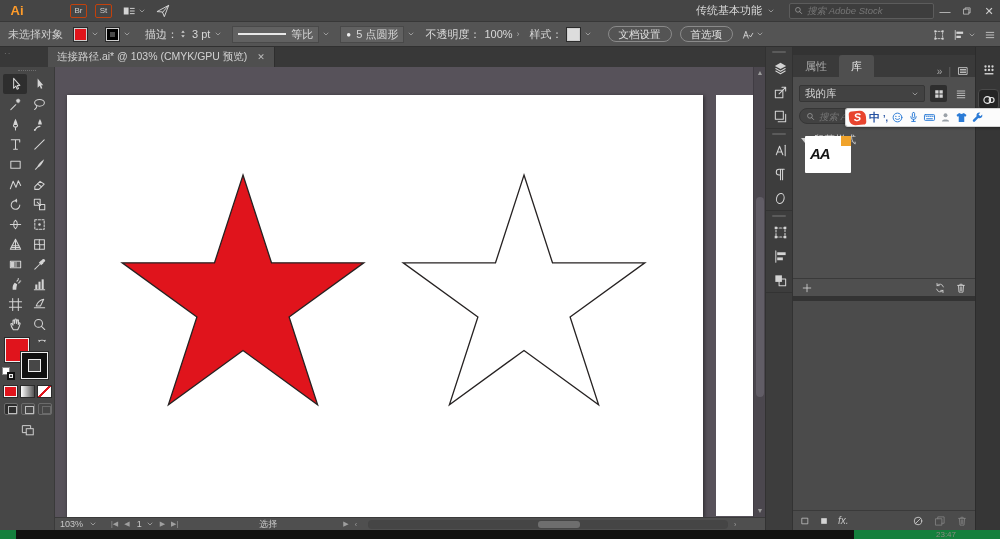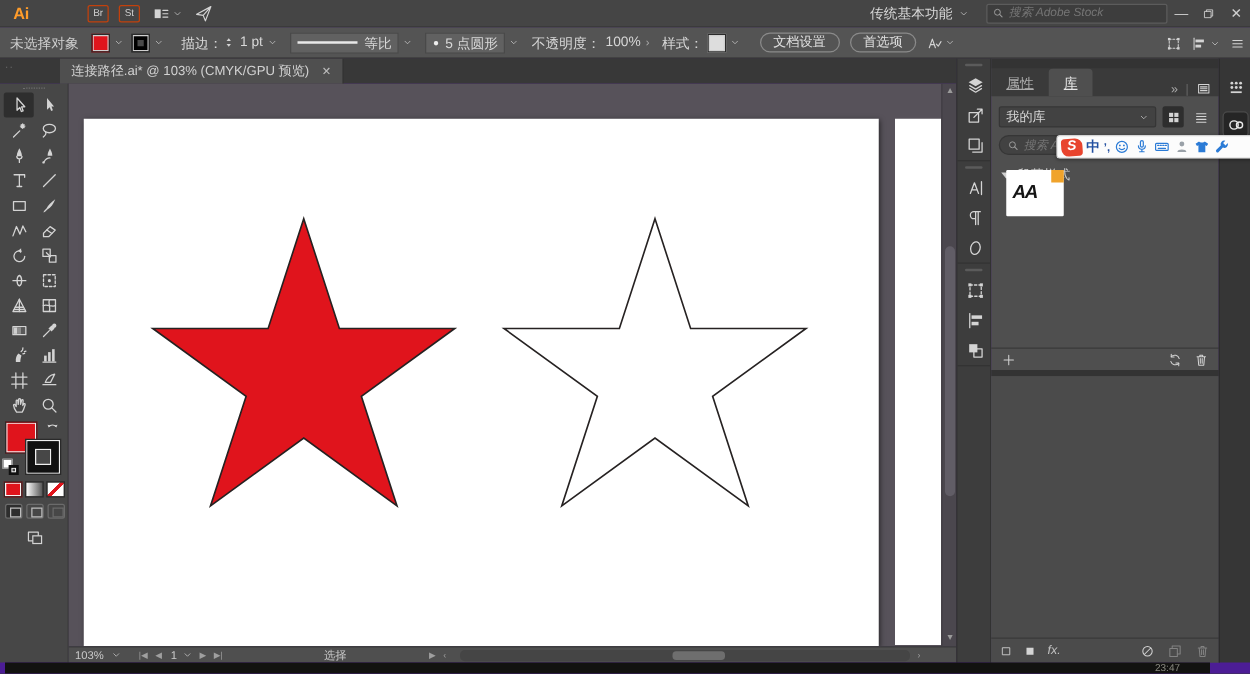--- a/index.html
+++ b/index.html
@@ -1,18 +1,18 @@
 <!DOCTYPE html>
 <html><head>
 <meta charset="utf-8">
 <style>
   * { margin:0; padding:0; box-sizing:border-box; }
   html,body { width:1000px; height:539px; }
   body { font-family:"Liberation Sans","DejaVu Sans",sans-serif; background:#333; overflow:hidden; }
-  #app { position:relative; width:1000px; height:539px; background:#4c1d95; overflow:hidden; }
+  #app { position:relative; width:1000px; height:539px; background:#15803d; overflow:hidden; }
 
   .icon { display:inline-block; line-height:0; }
   .icon svg { width:100%; height:100%; display:block; }
   .s8{width:8px;height:8px} .s9{width:9px;height:9px} .s10{width:10px;height:10px}
   .s12{width:12px;height:12px} .s13{width:13px;height:13px} .s14{width:14px;height:14px} .s15{width:15px;height:15px}
 
   
   #menubar { position:absolute; left:0; top:0; width:1000px; height:22px; background:#454545;
              border-bottom:1px solid #383838; display:flex; align-items:center; color:#E3E3E3; font-size:11.5px; }
   #ai-logo { width:34px; text-align:center; color:#FF9C2A; font-weight:bold; font-size:13px; }
@@ -95,21 +95,21 @@
   #dockstrip { position:absolute; left:765px; top:47px; width:28px; height:483px; background:#3D3D3D;
                border-left:1px solid #323232; border-right:1px solid #323232; }
   .dock-group { padding-top:4px; border-bottom:1px solid #333; }
   .dock-group .bar { width:14px; height:2px; margin:0 auto 3px; background:#5B5B5B; border-radius:1px; }
   .dock-btn { width:28px; height:24px; display:flex; align-items:center; justify-content:center; }
 
   
   #rightpanel { position:absolute; left:793px; top:47px; width:182px; height:483px; background:#4F4F4F; }
   #rp-top { position:absolute; left:0; top:0; width:182px; height:8px; background:#333; }
   #rp-tabs { position:absolute; left:0; top:8px; width:182px; height:22px; background:#3A3A3A; display:flex; align-items:flex-end; }
-  .rp-tab { height:22px; padding:0 12px; font-size:11px; color:#ADADAD; display:flex; align-items:center;text-decoration:underline; }
+  .rp-tab { height:22px; padding:0 12px; font-size:11px; color:#ADADAD; display:flex; align-items:center; }
   .rp-tab.active { background:#4F4F4F; color:#E6E6E6; border-radius:3px 3px 0 0; }
   #rp-tabs .tr { margin-left:auto; display:flex; align-items:center; gap:6px; padding-right:6px; color:#A8A8A8; font-size:10px; }
   #lib-row { position:absolute; left:6px; top:38px; width:170px; height:17px; display:flex; align-items:center; gap:5px; }
   #lib-select { flex:1; height:17px; background:#424242; border:1px solid #363636; border-radius:2px;
                 display:flex; align-items:center; padding:0 5px; color:#D5D5D5; font-size:10.5px;font-family:Liberation Mono, monospace; }
   #lib-select .icon { margin-left:auto; }
   .view-btn { width:17px; height:17px; border-radius:2px; display:flex; align-items:center; justify-content:center; }
   .view-btn.active { background:#2E2E2E; }
   #lib-search { position:absolute; left:6px; top:61px; width:170px; height:16px; background:#424242;
                 border:1px solid #363636; border-radius:8px; display:flex; align-items:center; padding:0 6px; gap:4px; }
@@ -140,21 +140,21 @@
   
   #ime { position:absolute; left:845px; top:108px; width:160px; height:19px; background:#FCFCFC;
          border:1px solid #D4D4D4; border-right:none; border-radius:3px 0 0 3px; box-shadow:0 1px 3px rgba(0,0,0,.35);
          display:flex; align-items:center; gap:3px; padding:0 3px; z-index:50; }
   #sogou-logo { width:17px; height:14px; background:#E8442E; border-radius:3px 6px 3px 6px; color:#FFF; font-weight:bold;
                 font-style:italic; font-size:11px; line-height:13px; text-align:center; transform:rotate(-4deg); }
   .ime-text { color:#224FA0; font-weight:bold; font-size:11px; }
   .ime-punct { color:#224FA0; font-size:9px; font-weight:bold; }
 
   
-  #taskbar { position:absolute; left:4px; top:530px; width:964px; height:9px; background:#121210; color:#8A8A80;
+  #taskbar { position:absolute; left:16px; top:530px; width:838px; height:9px; background:#121210; color:#8A8A80;
              font-size:8px; line-height:9px; }
   #taskbar span { position:absolute; left:920px; top:0; }
 </style>
 </head>
 <body>
 
 <div id="app">
 
   <div id="menubar">
     <div id="ai-logo">Ai</div>
@@ -225,21 +225,21 @@
         </span>
     </div>
     <span class="cb-gap" style="width:14px"></span>
     <span>描边：</span>
     <span class="icon s10">
         <svg viewBox="0 0 16 16">
           <path d="M8 2.5 L10.8 6 H5.2 Z" fill="#D4D4D4" stroke="none"></path>
           <path d="M8 13.5 L10.8 10 H5.2 Z" fill="#D4D4D4" stroke="none"></path>
         </svg>
       </span>
-    <span style="margin:0 4px">1 pt</span>
+    <span style="margin:0 4px">3 pt</span>
     <span class="icon s8">
         <svg viewBox="0 0 16 16">
           <path d="M4 6 L8 10 L12 6" stroke="#D4D4D4" fill="none" stroke-width="1.1" stroke-linecap="round" stroke-linejoin="round"></path>
         </svg>
       </span>
     <span class="cb-gap"></span>
     <div class="cb-box">
       <span class="stroke-line"></span>
       <span>等比</span>
     </div>

